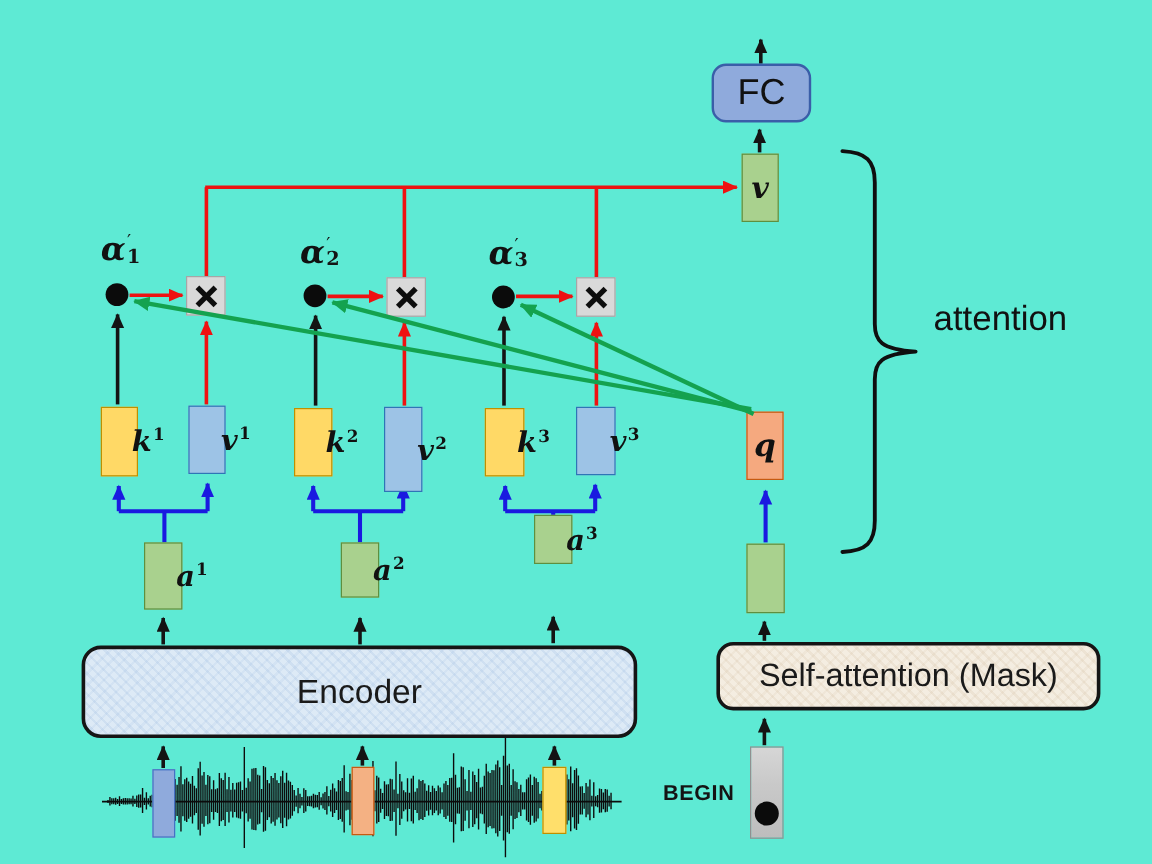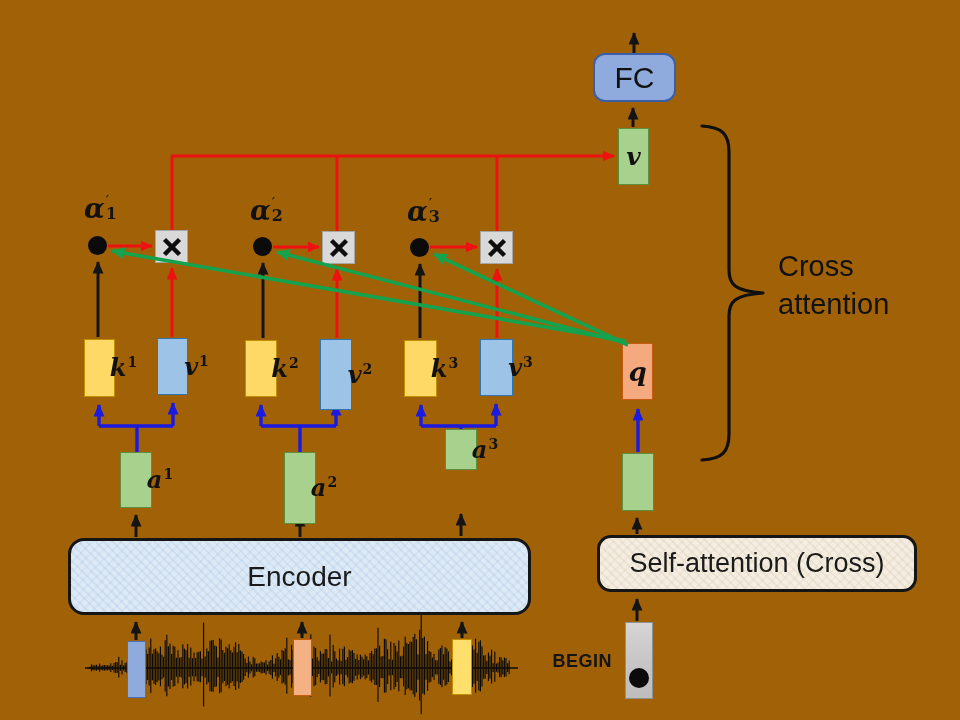--- a/index.html
+++ b/index.html
@@ -11,21 +11,21 @@
     --fc_fill:#8FAADC; --fc_border:#3A5EA8;
     --mult_fill:#D9D9D9; --mult_border:#A6A6A6;
     --encoder_fill:#DDEAF6; --selfattn_fill:#F4EDE1;
     --begin_fill:#C9C9C9; --begin_border:#909090;
     --win_blue:#8FAADC; --win_blue_border:#4472C4;
     --win_orange:#F4B183; --win_orange_border:#C55A11;
     --win_yellow:#FFDF6B; --win_yellow_border:#BF9000;
   }
   html,body{margin:0;padding:0;background:#fff;}
   body{font-family:"Liberation Sans",sans-serif;color:var(--black);}
-  .canvas{position:relative;width:960px;height:720px;background:#a16207;overflow:hidden;}
+  .canvas{position:relative;width:960px;height:720px;background:#5eead4;overflow:hidden;}
   .layer{position:absolute;left:0;top:0;width:960px;height:720px;}
   #svg-base{z-index:1;} 
   .box{position:absolute;box-sizing:border-box;display:flex;align-items:center;justify-content:center;z-index:2;}
   #svg-green{z-index:4;pointer-events:none;}
   .mathfont{font-family:"DejaVu Serif",serif;font-style:italic;font-weight:bold;color:#111;}
   .kv-label{font-size:24px;line-height:1;margin-left:48px;}
   .kv-label sup{font-size:14px;font-style:normal;vertical-align:super;line-height:0;margin-left:1px;}
   .k-box{background:var(--k_fill);border:1.6px solid var(--k_border);}
   .v-box{background:var(--v_fill);border:1.6px solid var(--v_border);}
   .g-box{background:var(--green_fill);border:1.6px solid var(--green_border);}
@@ -173,21 +173,21 @@
   <div class="box v-box" style="left:320px;top:339px;width:32px;height:71px;">
     <span class="mathfont kv-label"><span>v</span><sup>2</sup></span>
   </div>
   <div class="box v-box" style="left:480px;top:339px;width:33px;height:57px;">
     <span class="mathfont kv-label"><span>v</span><sup>3</sup></span>
   </div>
 
   <div class="box g-box" style="left:120px;top:452px;width:32px;height:56px;">
     <span class="mathfont kv-label"><span>a</span><sup>1</sup></span>
   </div>
-  <div class="box g-box" style="left:284px;top:452px;width:32px;height:72px;">
+  <div class="box g-box" style="left:284px;top:452px;width:32px;height:46px;">
     <span class="mathfont kv-label"><span>a</span><sup>2</sup></span>
   </div>
   <div class="box g-box" style="left:445px;top:429px;width:32px;height:41px;">
     <span class="mathfont kv-label"><span>a</span><sup>3</sup></span>
   </div>
 
   <div class="box mult-box" style="left:155px;top:230px;width:33px;height:33px;">
     <svg class="xicon" width="20" height="20">
       <line x1="2.5" y1="2.5" x2="17.5" y2="17.5" stroke="#0d0d0d" stroke-width="4.4"></line>
       <line x1="17.5" y1="2.5" x2="2.5" y2="17.5" stroke="#0d0d0d" stroke-width="4.4"></line>
@@ -229,34 +229,33 @@
     <span class="alpha-stack">
       <span class="alpha-prime">′</span>
       <span class="alpha-sub">3</span>
     </span>
   </div>
 
   <div class="big-block encoder">
     <span>Encoder</span>
   </div>
   <div class="big-block selfattn">
-    <span>Self-attention (Cross)</span>
+    <span>Self-attention (Mask)</span>
   </div>
 
   <div class="begin-box">
     <div class="begin-dot"></div>
   </div>
   <div class="begin-label">BEGIN</div>
 
   <div class="win win-blue"></div>
   <div class="win win-orange"></div>
   <div class="win win-yellow"></div>
 
   <div class="cross-label">
-    <div>Cross</div>
     <div>attention</div>
   </div>
 
   <svg id="svg-green" class="layer" viewBox="0 0 960 720" xmlns="http://www.w3.org/2000/svg">
     <defs>
       <marker id="mk-green" markerUnits="userSpaceOnUse" markerWidth="17" markerHeight="15" refX="12.5" refY="6" orient="auto">
         <path d="M0,0 L13.5,6 L0,12 z" class="mk-green"></path>
       </marker>
     </defs>
     <g>

